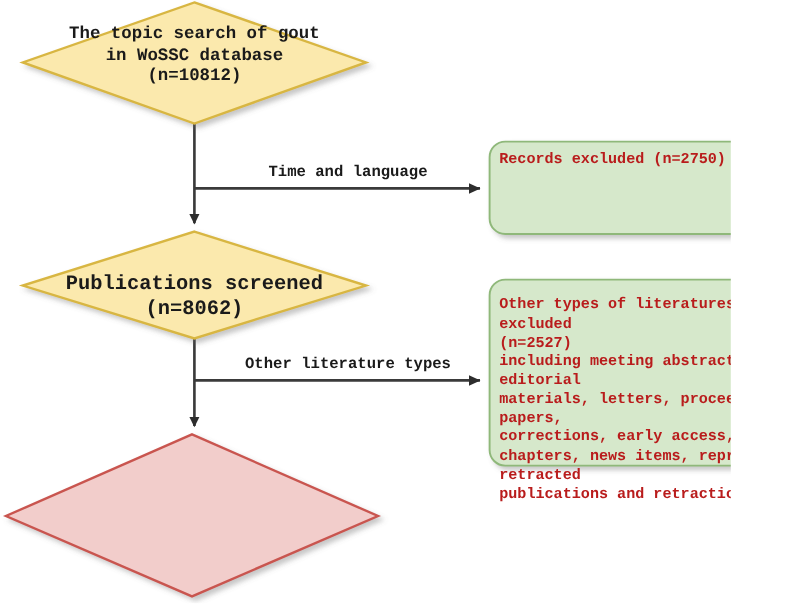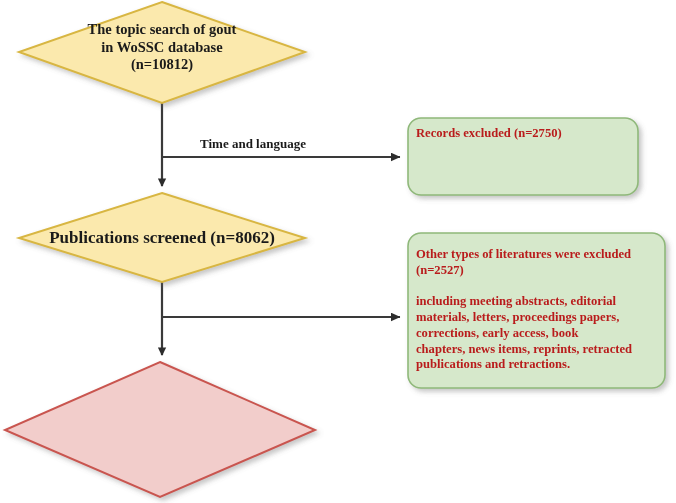--- a/index.html
+++ b/index.html
@@ -2,25 +2,25 @@
 <html><head>
 <meta charset="utf-8">
 <style>
   html, body {
     margin: 0;
     padding: 0;
     background: #ffffff;
   }
   #canvas {
     position: relative;
-    width: 676px;
+    width: 609px;
     height: 503px;
     background: #ffffff;
     overflow: hidden;
-    font-family: Liberation Serif, serif;
+    font-family: Liberation Mono, monospace;
   }
   .flow-svg {
     position: absolute;
     left: 0;
     top: 0;
     width: 676px;
     height: 503px;
   }
   .node-text {
     position: absolute;
@@ -35,20 +35,21 @@
     position: absolute;
     font-weight: bold;
     color: #b91c1c;
     line-height: 1.26;
     white-space: pre-line;
   }
   .edge-label {
     position: absolute;
     font-weight: bold;
     color: #1a1a1a;
+    text-align: center;
     white-space: nowrap;
   }
 
   
   #d1-text { left: 30px; top: 21px; width: 264px; font-size: 14.5px; }
   
   #d2-text { left: 30px; top: 228px; width: 264px; font-size: 17px; }
   
   #d3-text { left: 16px; top: 410px; width: 288px; font-size: 14.5px; }
 
@@ -116,14 +117,15 @@
 (n=2527)</div>
 
   <div class="box-text" id="g2-body">including meeting abstracts, editorial
 materials, letters, proceedings papers,
 corrections, early access, book
 chapters, news items, reprints, retracted
 publications and retractions.</div>
 
   <div class="edge-label" id="e1-label">Time and language</div>
 
+  <div class="edge-label" id="e2-label">Other literature types</div>
 
 </div>
 
 </body></html>

